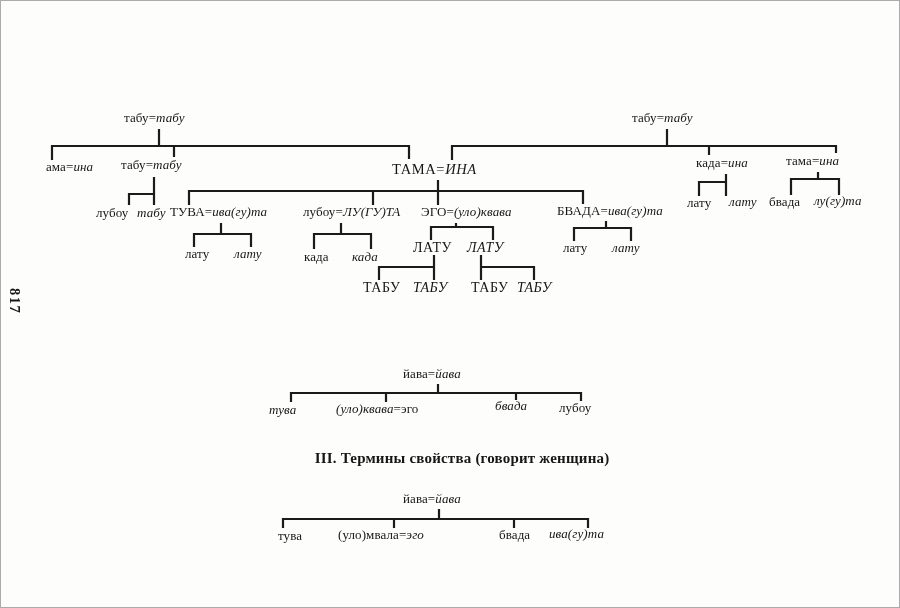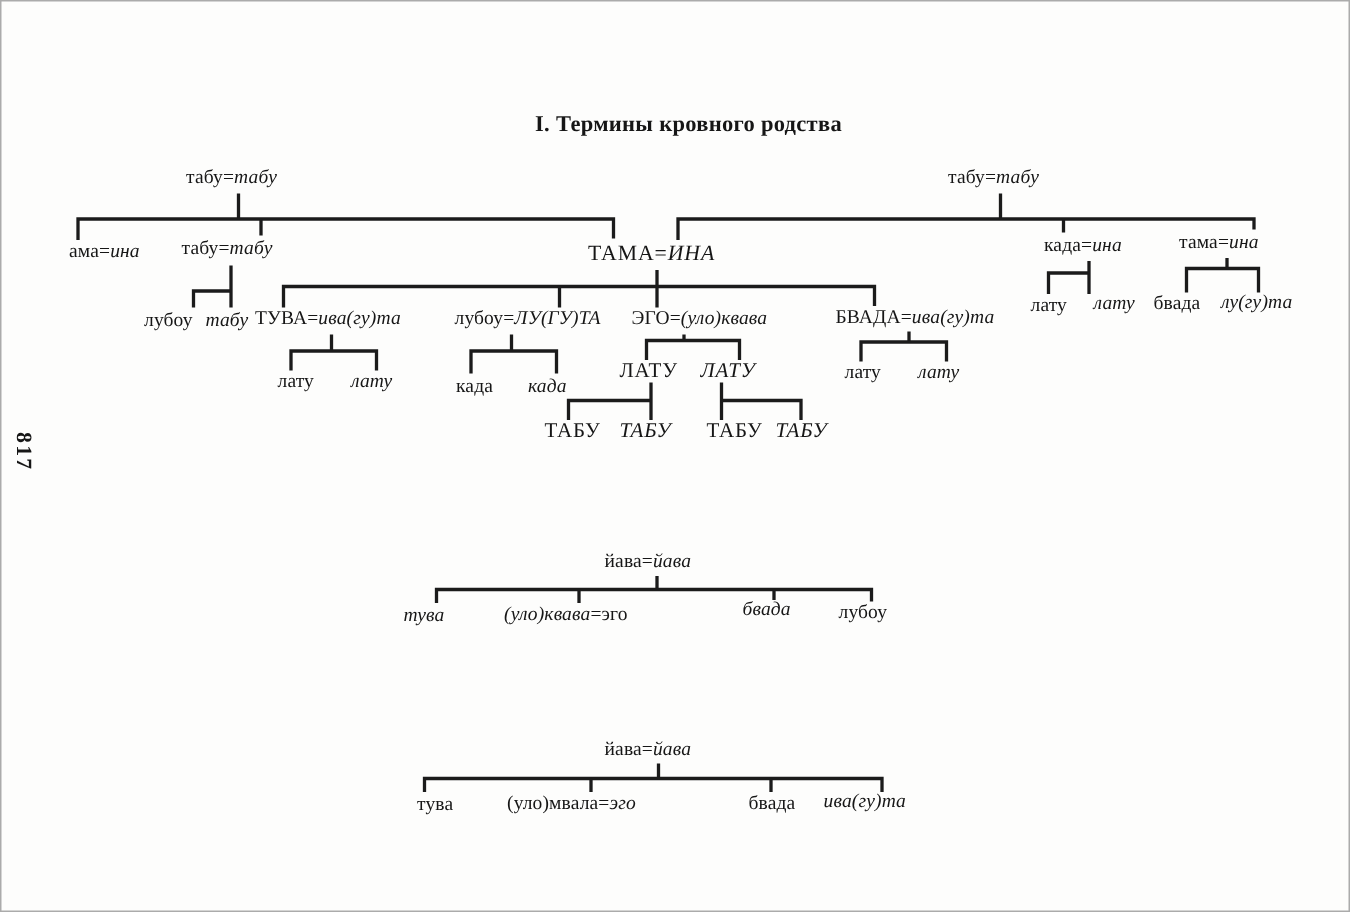--- a/index.html
+++ b/index.html
@@ -56,21 +56,21 @@
     <path d="M385 392 V401"></path>
     <path d="M515 392 V399"></path>
     <path d="M438 508 V518"></path>
     <path d="M282 527 V518 H587 V527"></path>
     <path d="M393 518 V527"></path>
     <path d="M513 518 V527"></path>
   </svg>
 
   <div class="pagenum">817</div>
 
-  <div class="hd" style="left:458px;top:74px">I. Термины кровного родства</div>
+  <div class="hd" style="left:461px;top:449px">III. Термины свойства (говорит женщина)</div>
 
   <div class="nd" style="left:123px;top:110px"><span>табу=</span><span class="i">табу</span></div>
   <div class="nd" style="left:631px;top:110px"><span>табу=</span><span class="i">табу</span></div>
   <div class="nd" style="left:45px;top:159px"><span>ама=</span><span class="i">ина</span></div>
   <div class="nd" style="left:120px;top:157px"><span>табу=</span><span class="i">табу</span></div>
   <div class="nd lg" style="left:391px;top:160px"><span>ТАМА=</span><span class="i">ИНА</span></div>
   <div class="nd" style="left:695px;top:155px"><span>када=</span><span class="i">ина</span></div>
   <div class="nd" style="left:785px;top:153px"><span>тама=</span><span class="i">ина</span></div>
   <div class="nd" style="left:95px;top:205px">лубоу</div>
   <div class="nd i" style="left:136px;top:205px">табу</div>

